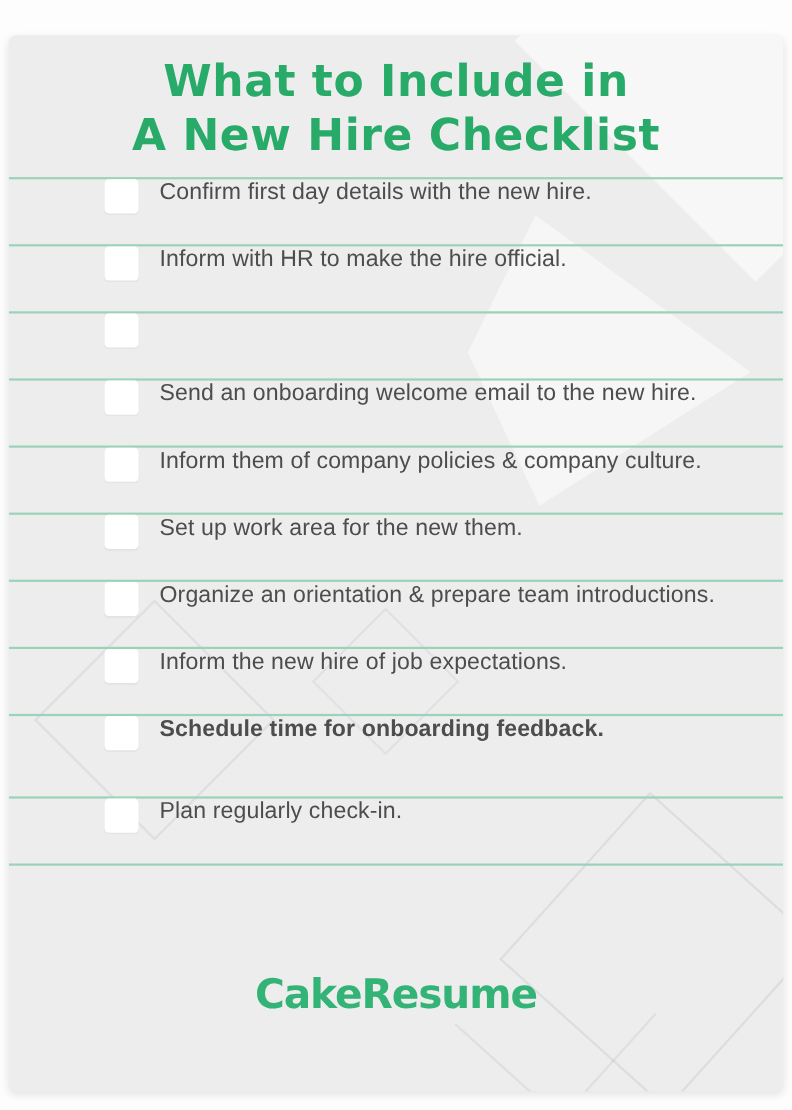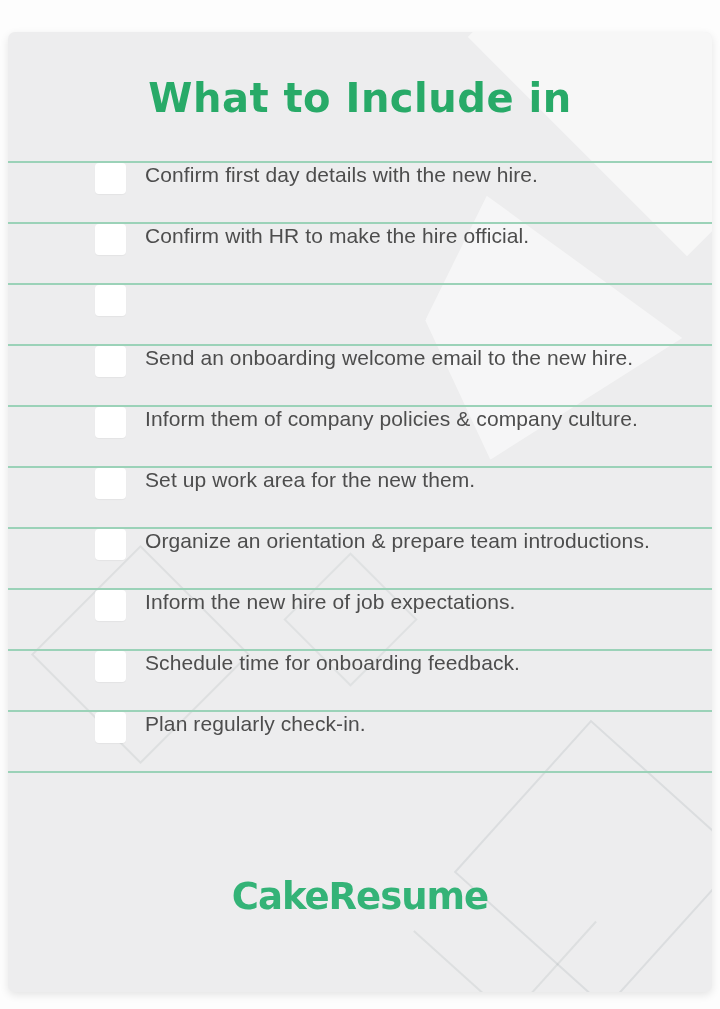--- a/index.html
+++ b/index.html
@@ -87,21 +87,21 @@
     white-space: nowrap;
   }
   
   .list { position: relative; flex: none; z-index: 2; }
   .row {
     height: 61px;
     border-top: 2px solid #9bd2b8;
     display: flex;
     align-items: flex-start;
   }
-  .row-tall { height: 61px; }
+  .row-tall { height: 75px; font-weight: bold; }
   .checkbox {
     flex: none;
     width: 31px; height: 31px;
     margin-left: 87px;
     margin-right: 19px;
     background: #ffffff;
     border-radius: 4px;
     box-shadow: 0 1px 1px rgba(0,0,0,0.04);
     cursor: pointer;
   }
@@ -137,32 +137,33 @@
 
     <div class="wm wm-corner"></div>
     <div class="wm wm-plane"></div>
     <div class="wm wm-diamond-left"></div>
     <div class="wm wm-diamond-mid"></div>
     <div class="wm wm-envelope"></div>
     <div class="wm wm-envelope-flap"></div>
 
     <div class="title-block">
       <div class="title-line">What to Include in</div>
+      <div class="title-line">A New Hire Checklist</div>
     </div>
 
     <div class="list">
 
       <div class="row">
         <span class="checkbox"></span>
         <span class="item-label">Confirm first day details with the new hire.</span>
       </div>
 
       <div class="row">
         <span class="checkbox"></span>
-        <span class="item-label">Confirm with HR to make the hire official.</span>
+        <span class="item-label">Inform with HR to make the hire official.</span>
       </div>
 
       <div class="row">
         <span class="checkbox"></span>
       </div>
 
       <div class="row">
         <span class="checkbox"></span>
         <span class="item-label">Send an onboarding welcome email to the new hire.</span>
       </div>

